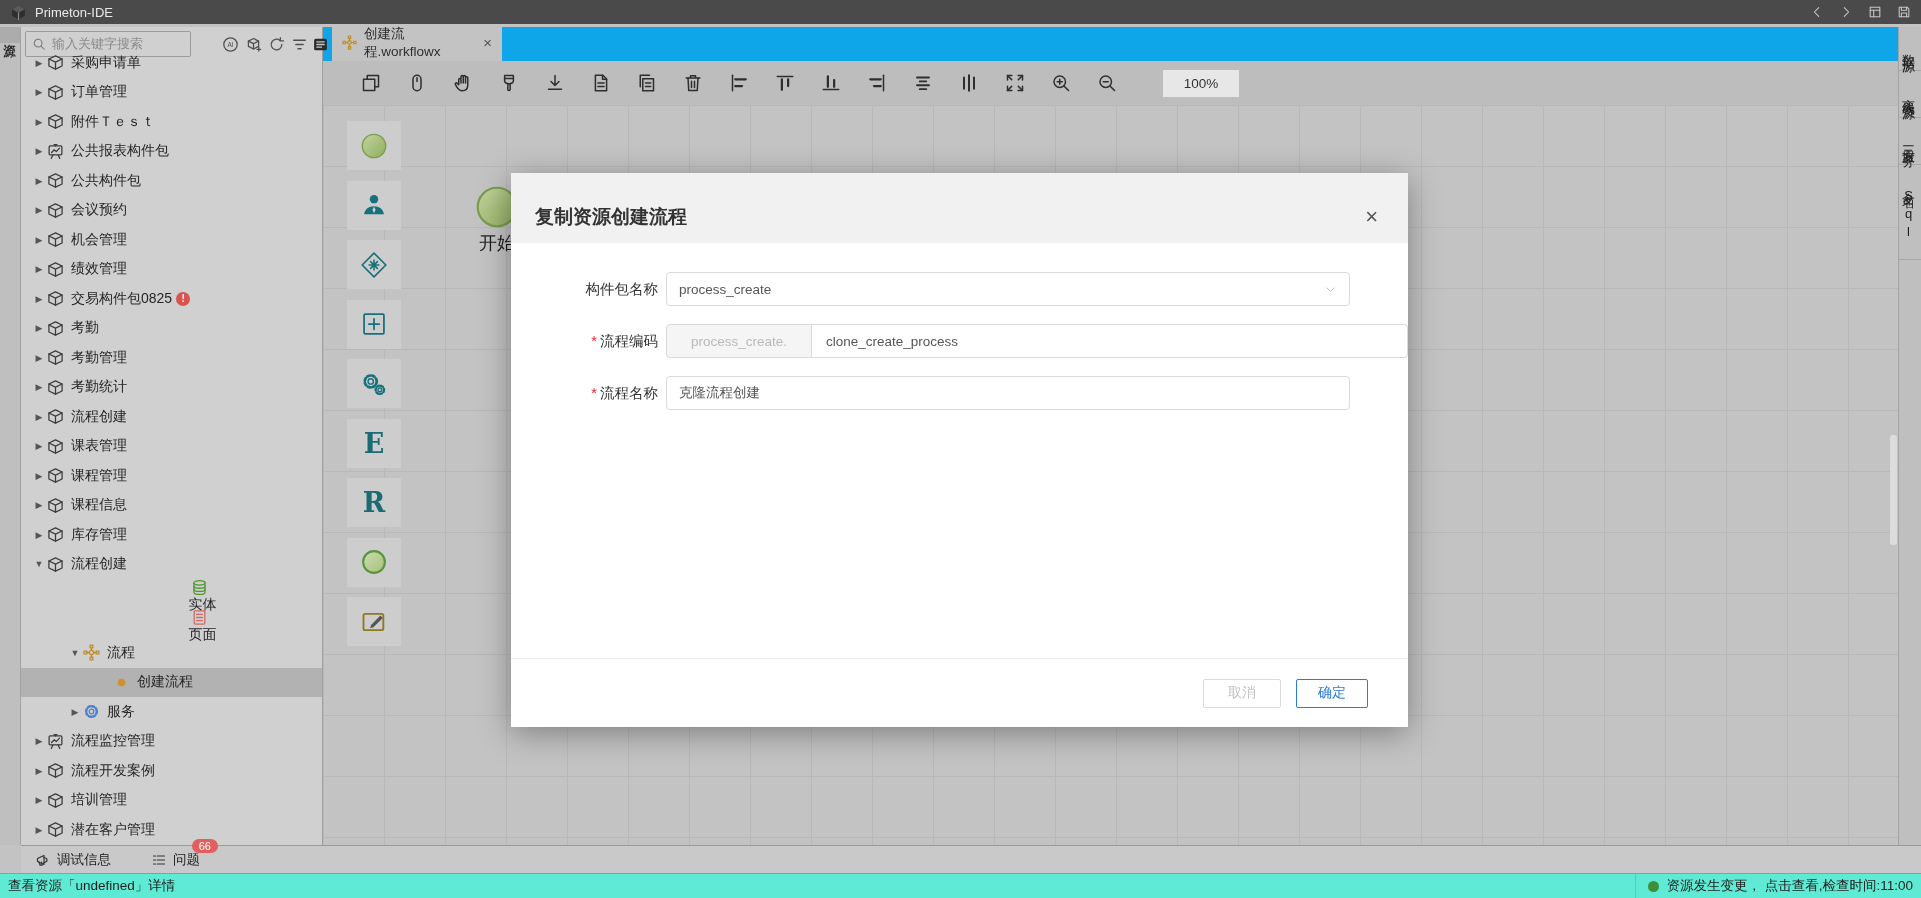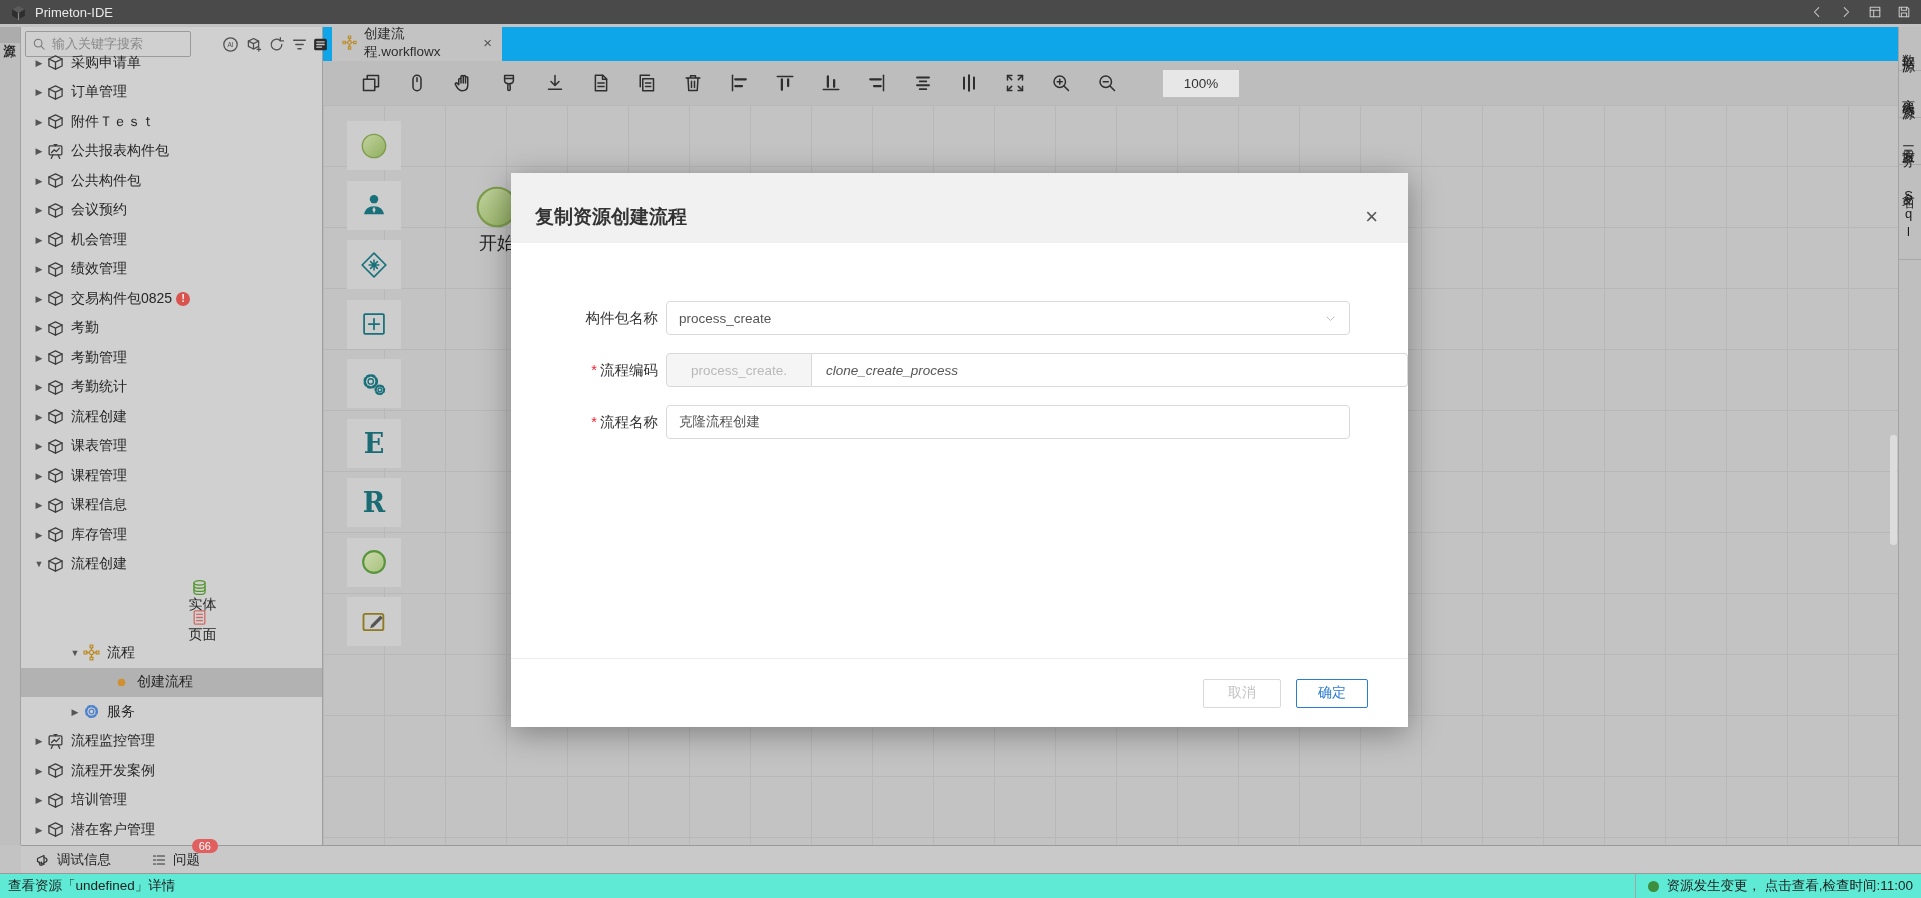--- a/index.html
+++ b/index.html
@@ -72,30 +72,30 @@
   .bp-badge { position:absolute; top:-12px; right:-18px; background:#e25f5f; color:#fff; font-size:11px; padding:1px 7px; border-radius:9px; }
   .statusbar { position:absolute; left:0; top:873px; width:1921px; height:25px; background:#5eead4; border-top:1px solid #999; display:flex; align-items:center; justify-content:space-between; font-size:13.5px; color:#1f1f1f; padding:0 8px; z-index:6; }
   .status-right { display:flex; align-items:center; gap:7px; border-left:1px solid #a5a5a5; padding-left:12px; height:100%; }
   .status-dot { width:11px; height:11px; border-radius:50%; background:#3d8f3d; }
 
   
   .dialog { position:absolute; left:511px; top:173px; width:897px; height:554px; background:#fff; box-shadow:0 6px 30px rgba(0,0,0,.35); z-index:10; }
   .dlg-header { height:70px; background:#f1f1f1; display:flex; align-items:center; padding:18px 30px 0 24px; }
   .dlg-title { font-size:19px; font-weight:bold; color:#333; }
   .dlg-close { margin-left:auto; font-size:22px; color:#555; cursor:pointer; line-height:1; }
-  .dlg-body { padding-top:29px;margin-top:29px; }
+  .dlg-body { padding-top:29px; }
   .f-row { display:flex; align-items:center; margin-bottom:18px; }
   .f-label { width:147px; flex:none; text-align:right; font-size:14.5px; color:#333; }
   .req { color:#f5222d; margin-right:3px; }
   .f-input { margin-left:8px; width:684px; height:34px; border:1px solid #d9d9d9; border-radius:4px; background:#fff; display:flex; align-items:center; padding:0 12px; font-size:13.5px; color:#555; cursor:text; }
   .f-select { justify-content:space-between; cursor:pointer; }
   .f-select .chev { width:13px; height:13px; color:#bbb; }
   .f-compose { margin-left:8px; width:752px; display:flex; }
   .f-prefix { width:146px; flex:none; height:34px; background:#f5f5f5; border:1px solid #d9d9d9; border-radius:4px 0 0 4px; display:flex; align-items:center; justify-content:center; font-size:13.5px; color:#b9b9b9; }
-  .f-main { flex:1; height:34px; border:1px solid #d9d9d9; border-left:none; border-radius:0 4px 4px 0; display:flex; align-items:center; padding:0 14px; font-size:13.5px; color:#555; cursor:text;font-style:italic; }
+  .f-main { flex:1; height:34px; border:1px solid #d9d9d9; border-left:none; border-radius:0 4px 4px 0; display:flex; align-items:center; padding:0 14px; font-size:13.5px; color:#555; cursor:text; }
   .dlg-footer { position:absolute; left:0; right:0; bottom:0; height:69px; border-top:1px solid #ececec; display:flex; align-items:center; justify-content:flex-end; padding-right:40px; gap:15px; }
   .btn { height:29px; border-radius:2px; background:#fff; display:flex; align-items:center; justify-content:center; font-size:14px; cursor:pointer; }
   .btn-cancel { width:78px; border:1px solid #d9d9d9; color:#c2c2c2; }
   .btn-ok { width:72px; border:1px solid #2b7cd3; color:#2b7cd3; }
 </style>
 </head>
 <body>
 
 <div class="titlebar">
   <span class="logo">

